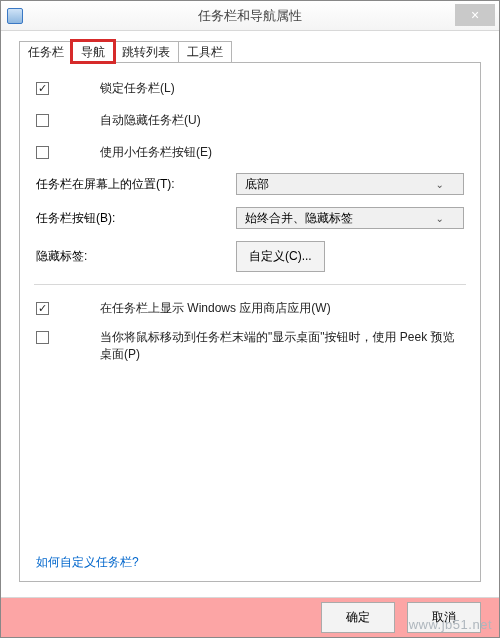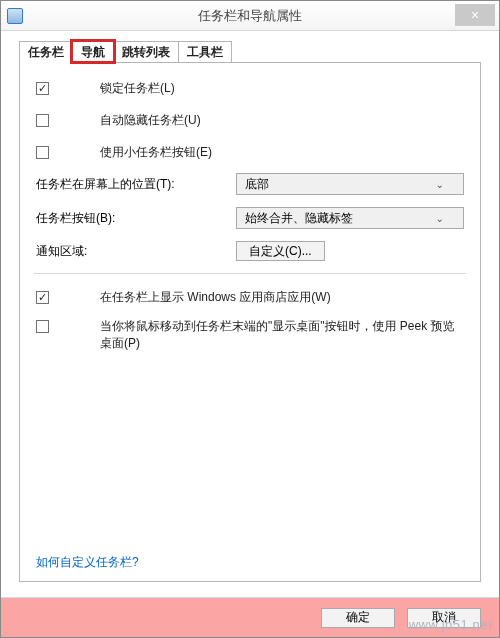--- a/index.html
+++ b/index.html
@@ -60,21 +60,20 @@
   .tab {
     border: 1px solid #b5b5b5;
     border-bottom: none;
     background: #fff;
     padding: 2px 8px 0 8px;
     font-size: 12px;
     margin-right: -1px;
     cursor: pointer;
     color: #222;
     height: 21px;
-    font-weight: bold;
   }
   .tab.active {
     background: #fff;
     height: 23px;
     position: relative;
     z-index: 3;
   }
   .tab.highlight {
     outline: 3px solid #d62a2a;
     outline-offset: -1px;
@@ -129,21 +128,21 @@
   .select .chev {
     font-size: 10px;
     color: #555;
   }
   .btn {
     border: 1px solid #aaa;
     background: #f3f3f3;
     padding: 3px 12px;
     font-size: 12px;
     cursor: pointer;
-    height: 20px;
+    height: 31px;
     display: inline-flex;
     align-items: center;
   }
   .divider {
     border: none;
     border-top: 1px solid #d8d8d8;
     margin: 12px -2px 12px -2px;
   }
   .link {
     color: #0066cc;
@@ -234,21 +233,21 @@
 
     <div class="form-row">
       <span class="form-label">任务栏按钮(B):</span>
       <div class="select">
         <span>始终合并、隐藏标签</span>
         <span class="chev">⌄</span>
       </div>
     </div>
 
     <div class="form-row">
-      <span class="form-label">通知区域:</span>
+      <span class="form-label">隐藏标签:</span>
       <button class="btn">
           <span>自定义(C)...</span>
         </button>
     </div>
 
     <hr class="divider">
 
     <div class="row">
       <span class="checkbox checked"></span>
       <span class="label">在任务栏上显示 Windows 应用商店应用(W)</span>

